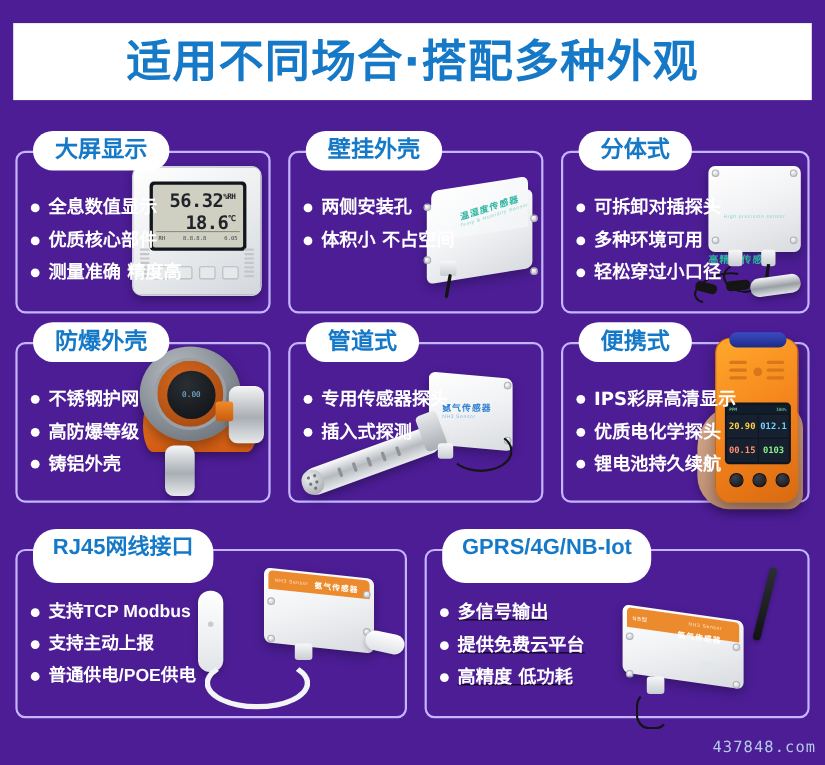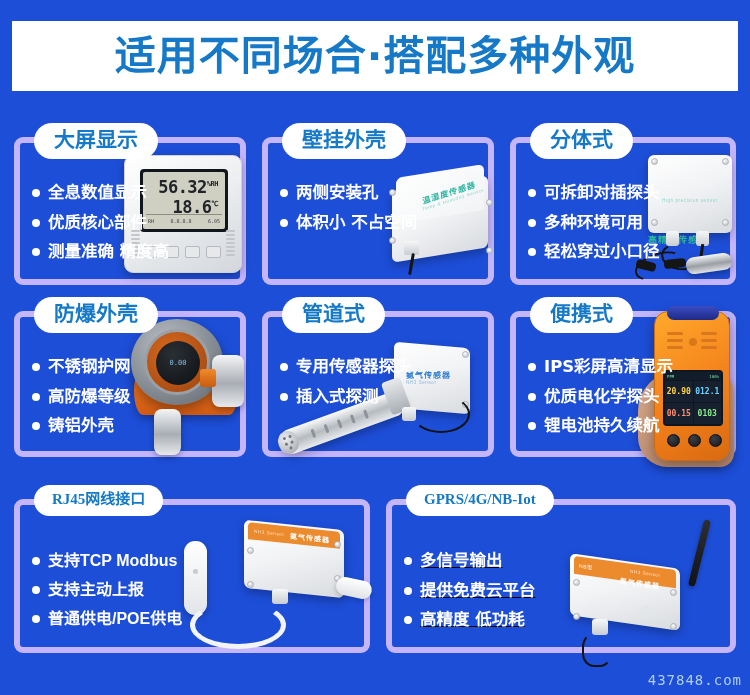--- a/index.html
+++ b/index.html
@@ -7,21 +7,21 @@
   body{
     width:750px;height:695px;
     background:#ffffff;
     font-family:"Liberation Sans","DejaVu Sans",sans-serif;
     overflow:hidden;
     -webkit-font-smoothing:antialiased;
   }
   .page{
     position:relative;
     width:750px;height:695px;
-    background:#1d4ed8;
+    background:#4c1d95;
     overflow:hidden;
   }
 
   
   .header-band{
     position:absolute;left:12px;top:21px;
     width:726px;height:70px;
     background:#ffffff;
     display:flex;align-items:center;justify-content:center;
   }
@@ -31,43 +31,43 @@
     font-weight:bold;
     letter-spacing:1px;
     line-height:1;
     white-space:nowrap;
     font-family:"DejaVu Sans","Liberation Sans",sans-serif;
   }
 
   
   .card{
     position:absolute;
-    border:6px solid #c4b5fd;
+    border:2px solid #c4b5fd;
     border-radius:9px;
     box-sizing:border-box;
     background:transparent;
   }
   .card-pill{
     position:absolute;
     left:14px;top:-20px;
     background:#ffffff;
     border-radius:21px;
     padding:5px 20px 7px 20px;
     color:#1579c8;
     font-size:21px;
     font-weight:bold;
     line-height:1.15;
     white-space:nowrap;
     font-family:"DejaVu Sans","Liberation Sans",sans-serif;
     z-index:6;
   }
   .card-pill.latin{
-    font-size:15px;
-    padding:6px 18px 8px 18px;
-    font-family:Liberation Serif, serif;
+    font-size:20px;
+    padding:6px 18px 20px 18px;
+    font-family:Liberation Sans, sans-serif;
   }
   .bullets{
     position:absolute;
     z-index:5;
     list-style:none;
     margin:0;padding:0;
   }
   .bullets li{
     color:#ffffff;
     font-size:16.5px;

